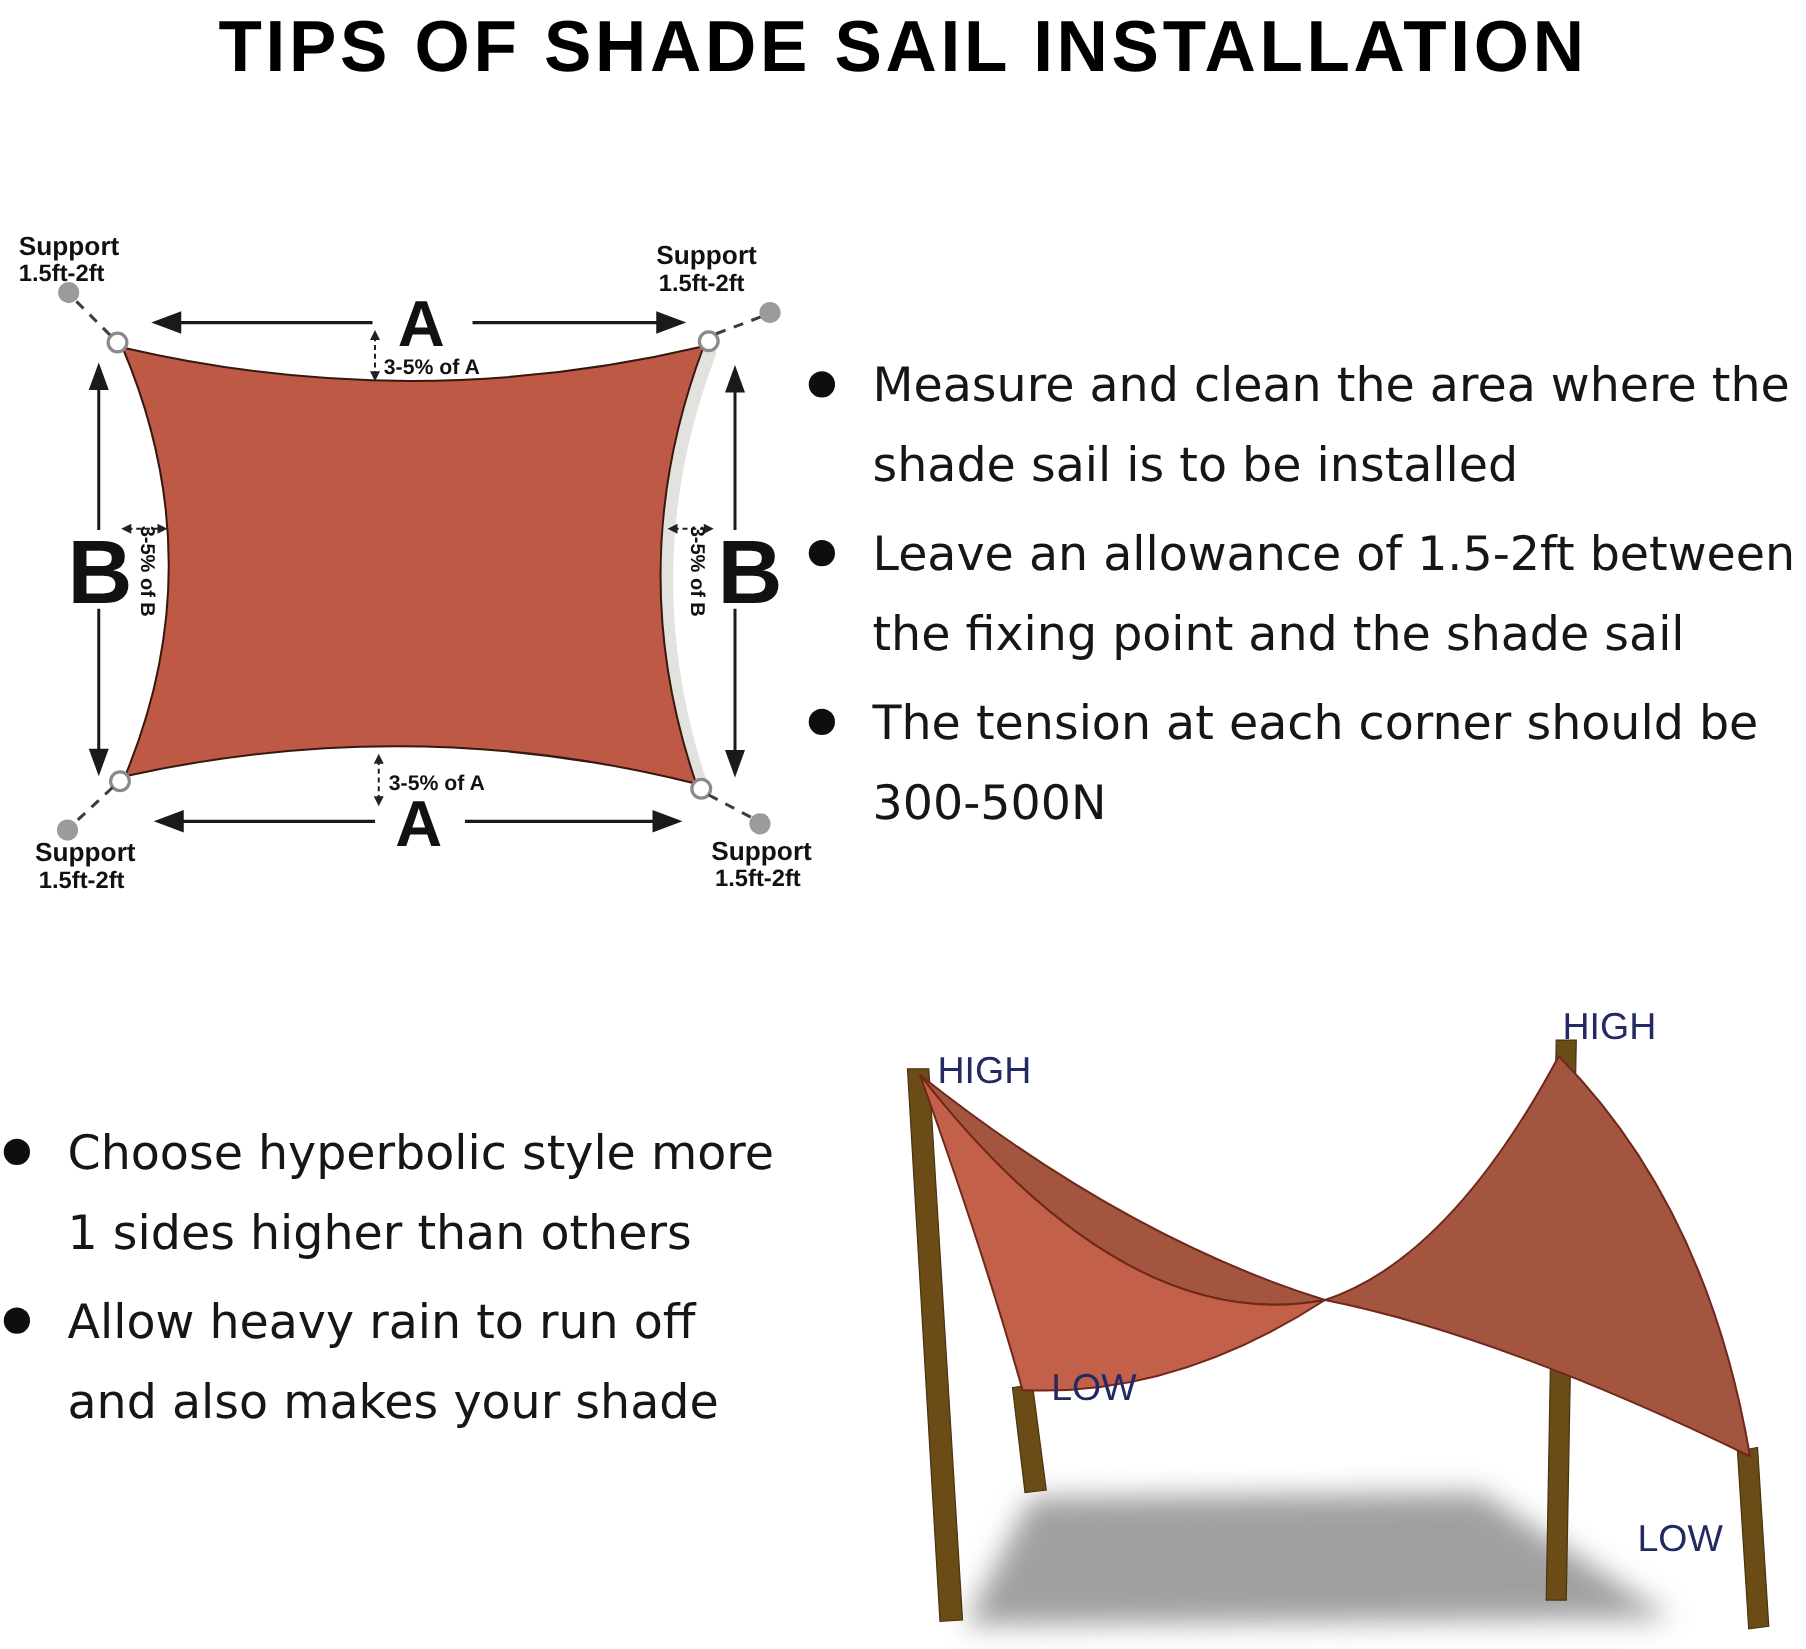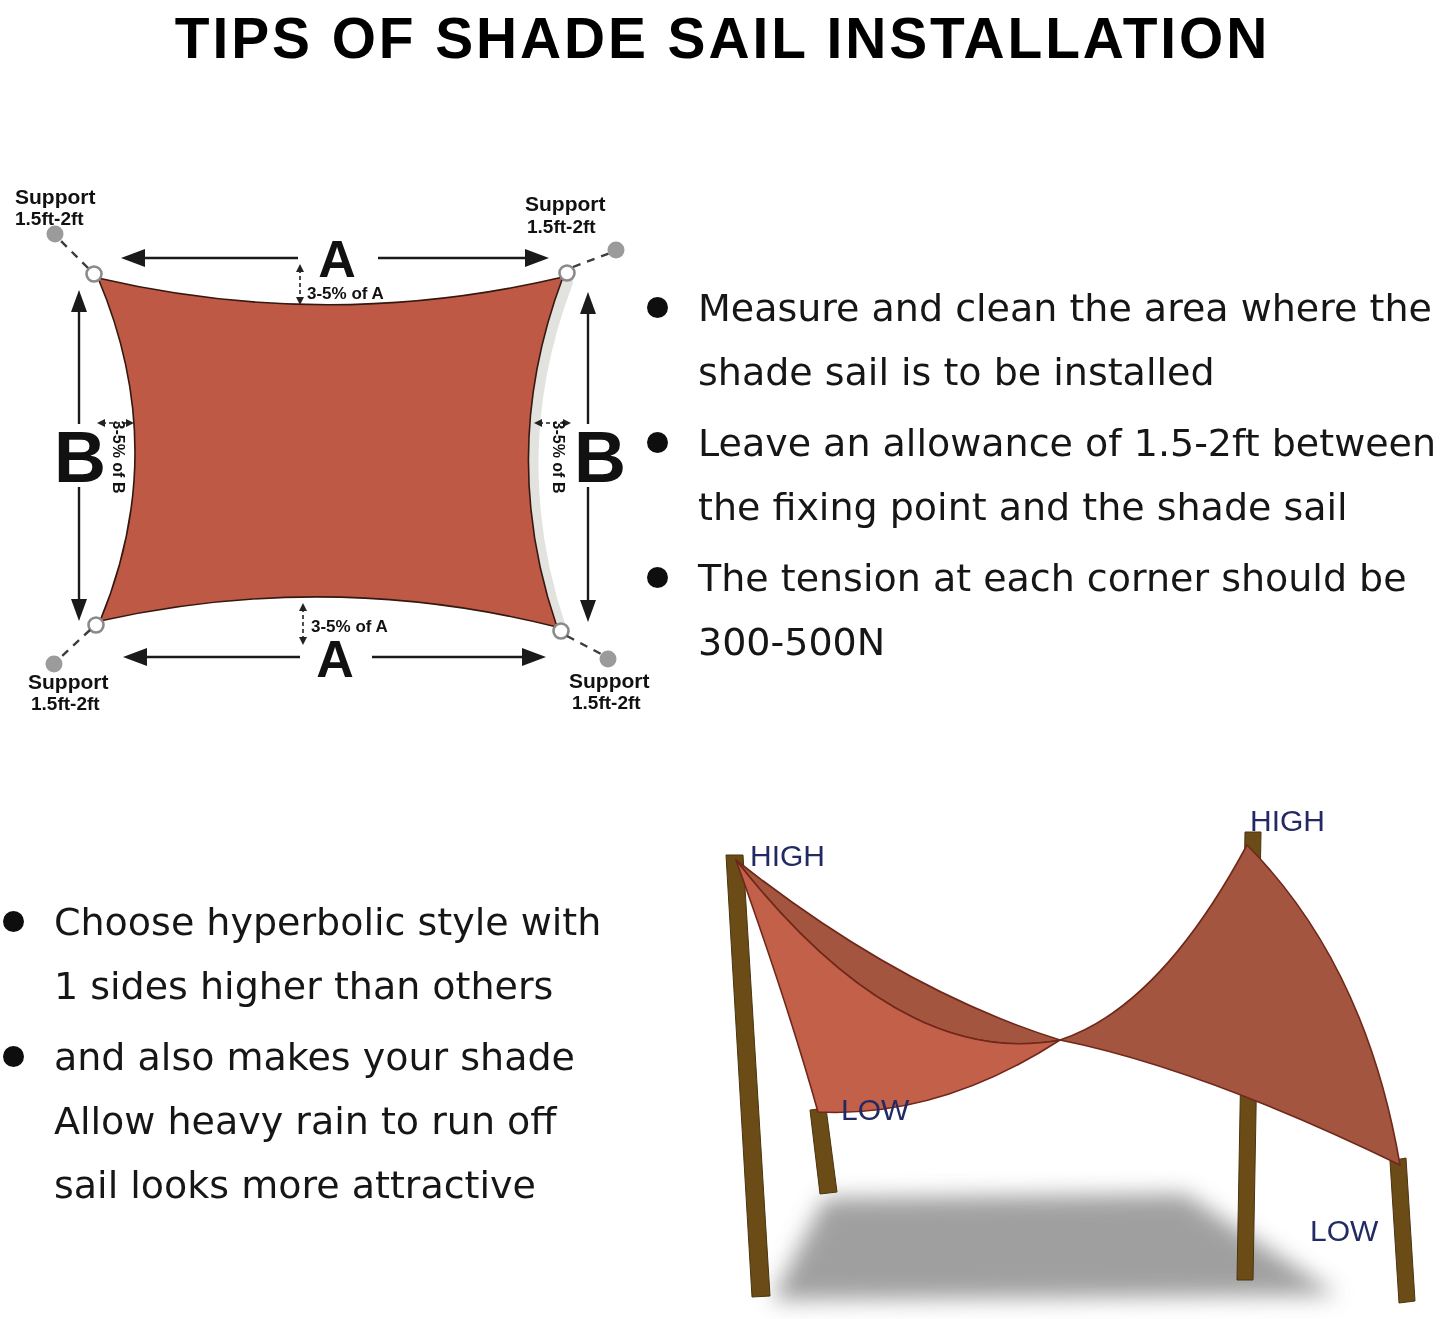--- a/index.html
+++ b/index.html
@@ -133,27 +133,26 @@
       <li>
         <div>The tension at each corner should be</div>
         <div>300-500N</div>
       </li>
     </ul>
 </div>
 
 <div class="tips tips-left">
   <ul>
       <li>
-        <div>Choose hyperbolic style with</div>
+        <div>Choose hyperbolic style more</div>
         <div>1 sides higher than others</div>
       </li>
       <li>
+        <div>Allow heavy rain to run off</div>
         <div>and also makes your shade</div>
-        <div>Allow heavy rain to run off</div>
-        <div>sail looks more attractive</div>
       </li>
     </ul>
 </div>
 
 <svg class="svg-abs" style="left:660px;top:780px;" width="785" height="539" viewBox="660 780 785 539">
   <defs>
     <filter id="soft" x="-30%" y="-30%" width="160%" height="160%">
       <feGaussianBlur stdDeviation="11"></feGaussianBlur>
     </filter>
   </defs>

